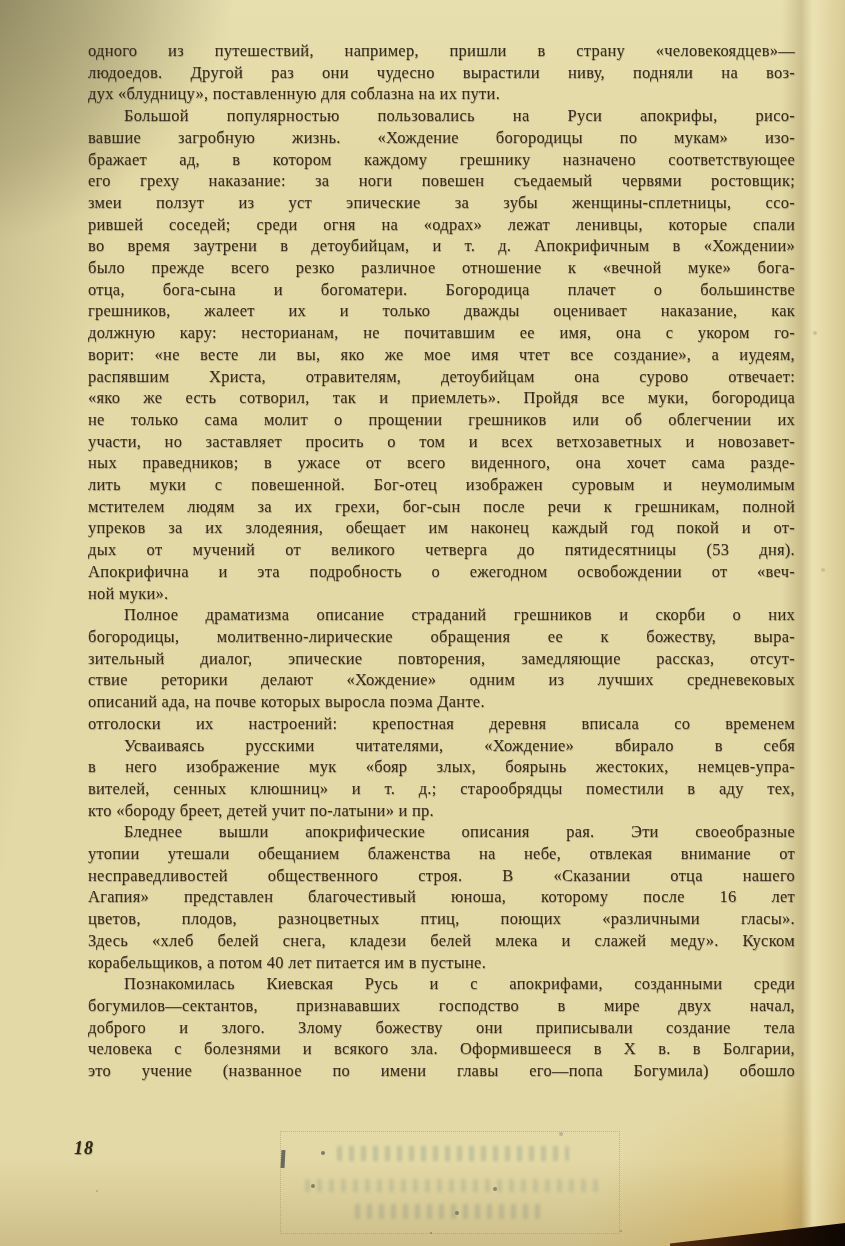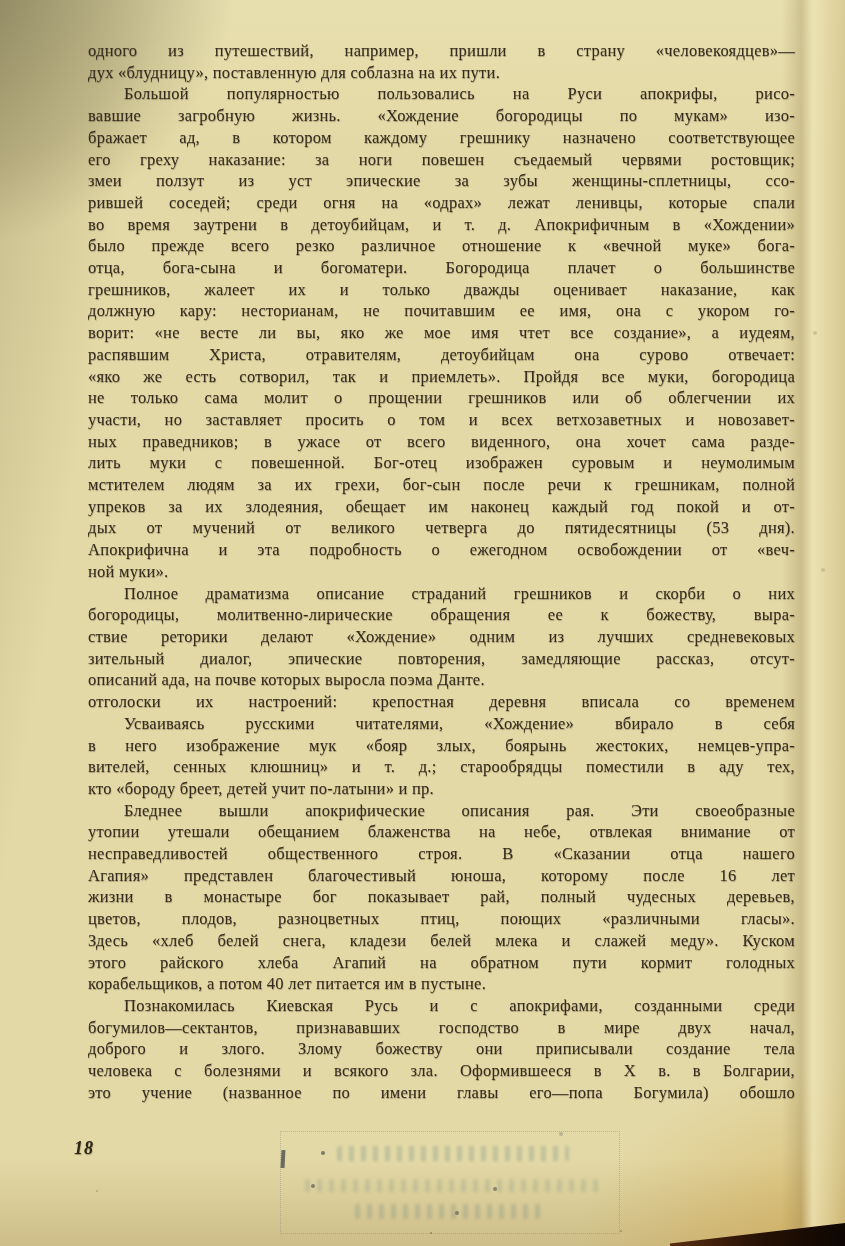--- a/index.html
+++ b/index.html
@@ -94,20 +94,21 @@
     clip-path: polygon(0 90%, 100% 12%, 100% 100%, 0 100%);
   }
 </style>
 </head>
 <body>
 
 <div class="page">
   <div class="text-block">
       <div class="para">
         <div class="line">одного из путешествий, например, пришли в страну «человекоядцев»—</div>
+        <div class="line">людоедов. Другой раз они чудесно вырастили ниву, подняли на воз-</div>
         <div class="line last">дух «блудницу», поставленную для соблазна на их пути.</div>
       </div>
       <div class="para">
         <div class="line indent">Большой популярностью пользовались на Руси апокрифы, рисо-</div>
         <div class="line">вавшие загробную жизнь. «Хождение богородицы по мукам» изо-</div>
         <div class="line">бражает ад, в котором каждому грешнику назначено соответствующее</div>
         <div class="line">его греху наказание: за ноги повешен съедаемый червями ростовщик;</div>
         <div class="line">змеи ползут из уст эпические за зубы женщины-сплетницы, ссо-</div>
         <div class="line">рившей соседей; среди огня на «одрах» лежат ленивцы, которые спали</div>
         <div class="line">во время заутрени в детоубийцам, и т. д. Апокрифичным в «Хождении»</div>
@@ -124,40 +125,38 @@
         <div class="line">лить муки с повешенной. Бог-отец изображен суровым и неумолимым</div>
         <div class="line">мстителем людям за их грехи, бог-сын после речи к грешникам, полной</div>
         <div class="line">упреков за их злодеяния, обещает им наконец каждый год покой и от-</div>
         <div class="line">дых от мучений от великого четверга до пятидесятницы (53 дня).</div>
         <div class="line">Апокрифична и эта подробность о ежегодном освобождении от «веч-</div>
         <div class="line last">ной муки».</div>
       </div>
       <div class="para">
         <div class="line indent">Полное драматизма описание страданий грешников и скорби о них</div>
         <div class="line">богородицы, молитвенно-лирические обращения ее к божеству, выра-</div>
+        <div class="line">зительный диалог, эпические повторения, замедляющие рассказ, отсут-</div>
         <div class="line">ствие реторики делают «Хождение» одним из лучших средневековых</div>
-        <div class="line">зительный диалог, эпические повторения, замедляющие рассказ, отсут-</div>
         <div class="line last">описаний ада, на почве которых выросла поэма Данте.</div>
       </div>
       <div class="para">
         <div class="line">отголоски их настроений: крепостная деревня вписала со временем</div>
         <div class="line indent">Усваиваясь русскими читателями, «Хождение» вбирало в себя</div>
         <div class="line">в него изображение мук «бояр злых, боярынь жестоких, немцев-упра-</div>
         <div class="line">вителей, сенных клюшниц» и т. д.; старообрядцы поместили в аду тех,</div>
         <div class="line last">кто «бороду бреет, детей учит по-латыни» и пр.</div>
       </div>
       <div class="para">
         <div class="line indent">Бледнее вышли апокрифические описания рая. Эти своеобразные</div>
         <div class="line">утопии утешали обещанием блаженства на небе, отвлекая внимание от</div>
         <div class="line">несправедливостей общественного строя. В «Сказании отца нашего</div>
         <div class="line">Агапия» представлен благочестивый юноша, которому после 16 лет</div>
-        <div class="line">жизни в монастыре бог показывает рай, полный чудесных деревьев,</div>
         <div class="line">цветов, плодов, разноцветных птиц, поющих «различными гласы».</div>
         <div class="line">Здесь «хлеб белей снега, кладези белей млека и слажей меду». Куском</div>
-        <div class="line">этого райского хлеба Агапий на обратном пути кормит голодных</div>
         <div class="line last">корабельщиков, а потом 40 лет питается им в пустыне.</div>
       </div>
       <div class="para">
         <div class="line indent">Познакомилась Киевская Русь и с апокрифами, созданными среди</div>
         <div class="line">богумилов—сектантов, признававших господство в мире двух начал,</div>
         <div class="line">доброго и злого. Злому божеству они приписывали создание тела</div>
         <div class="line">человека с болезнями и всякого зла. Оформившееся в X в. в Болгарии,</div>
         <div class="line">это учение (названное по имени главы его—попа Богумила) обошло</div>
       </div>
     </div>

